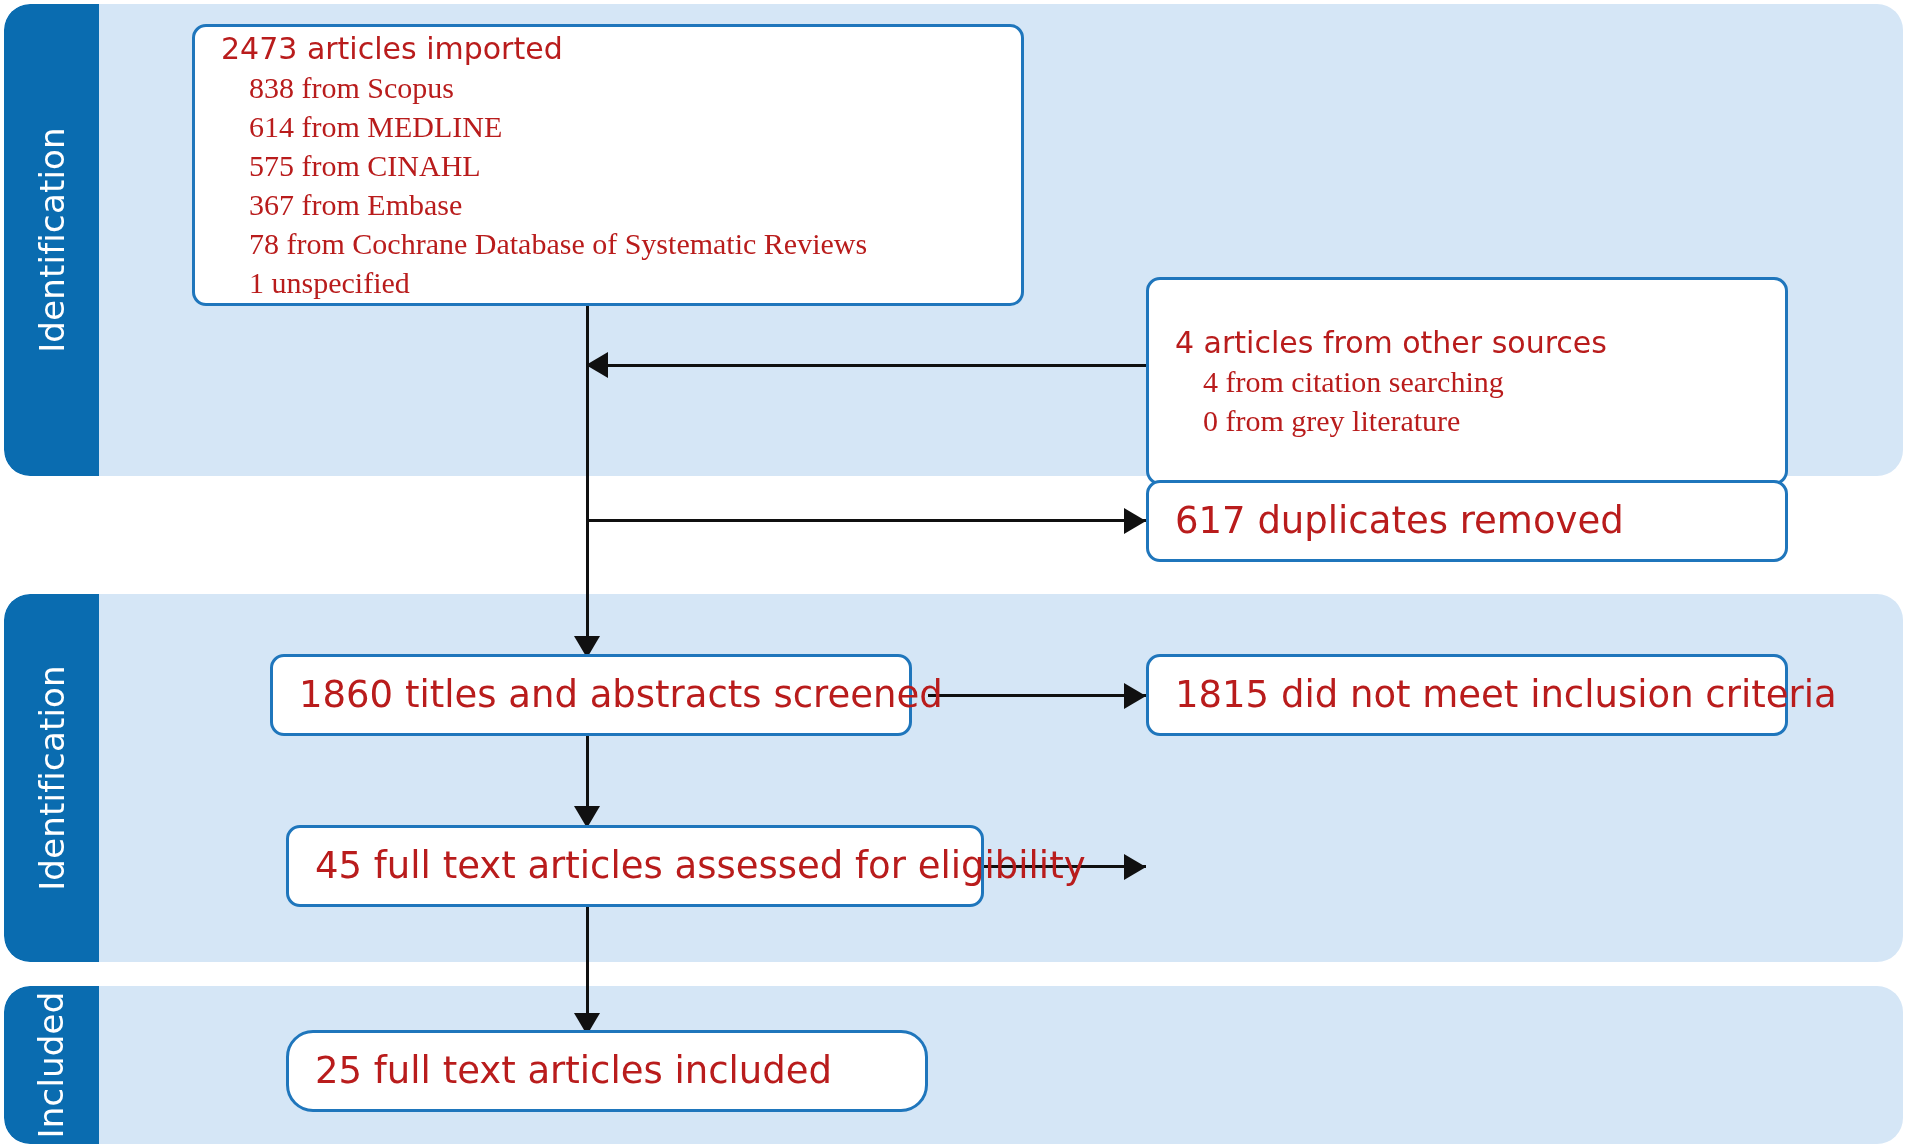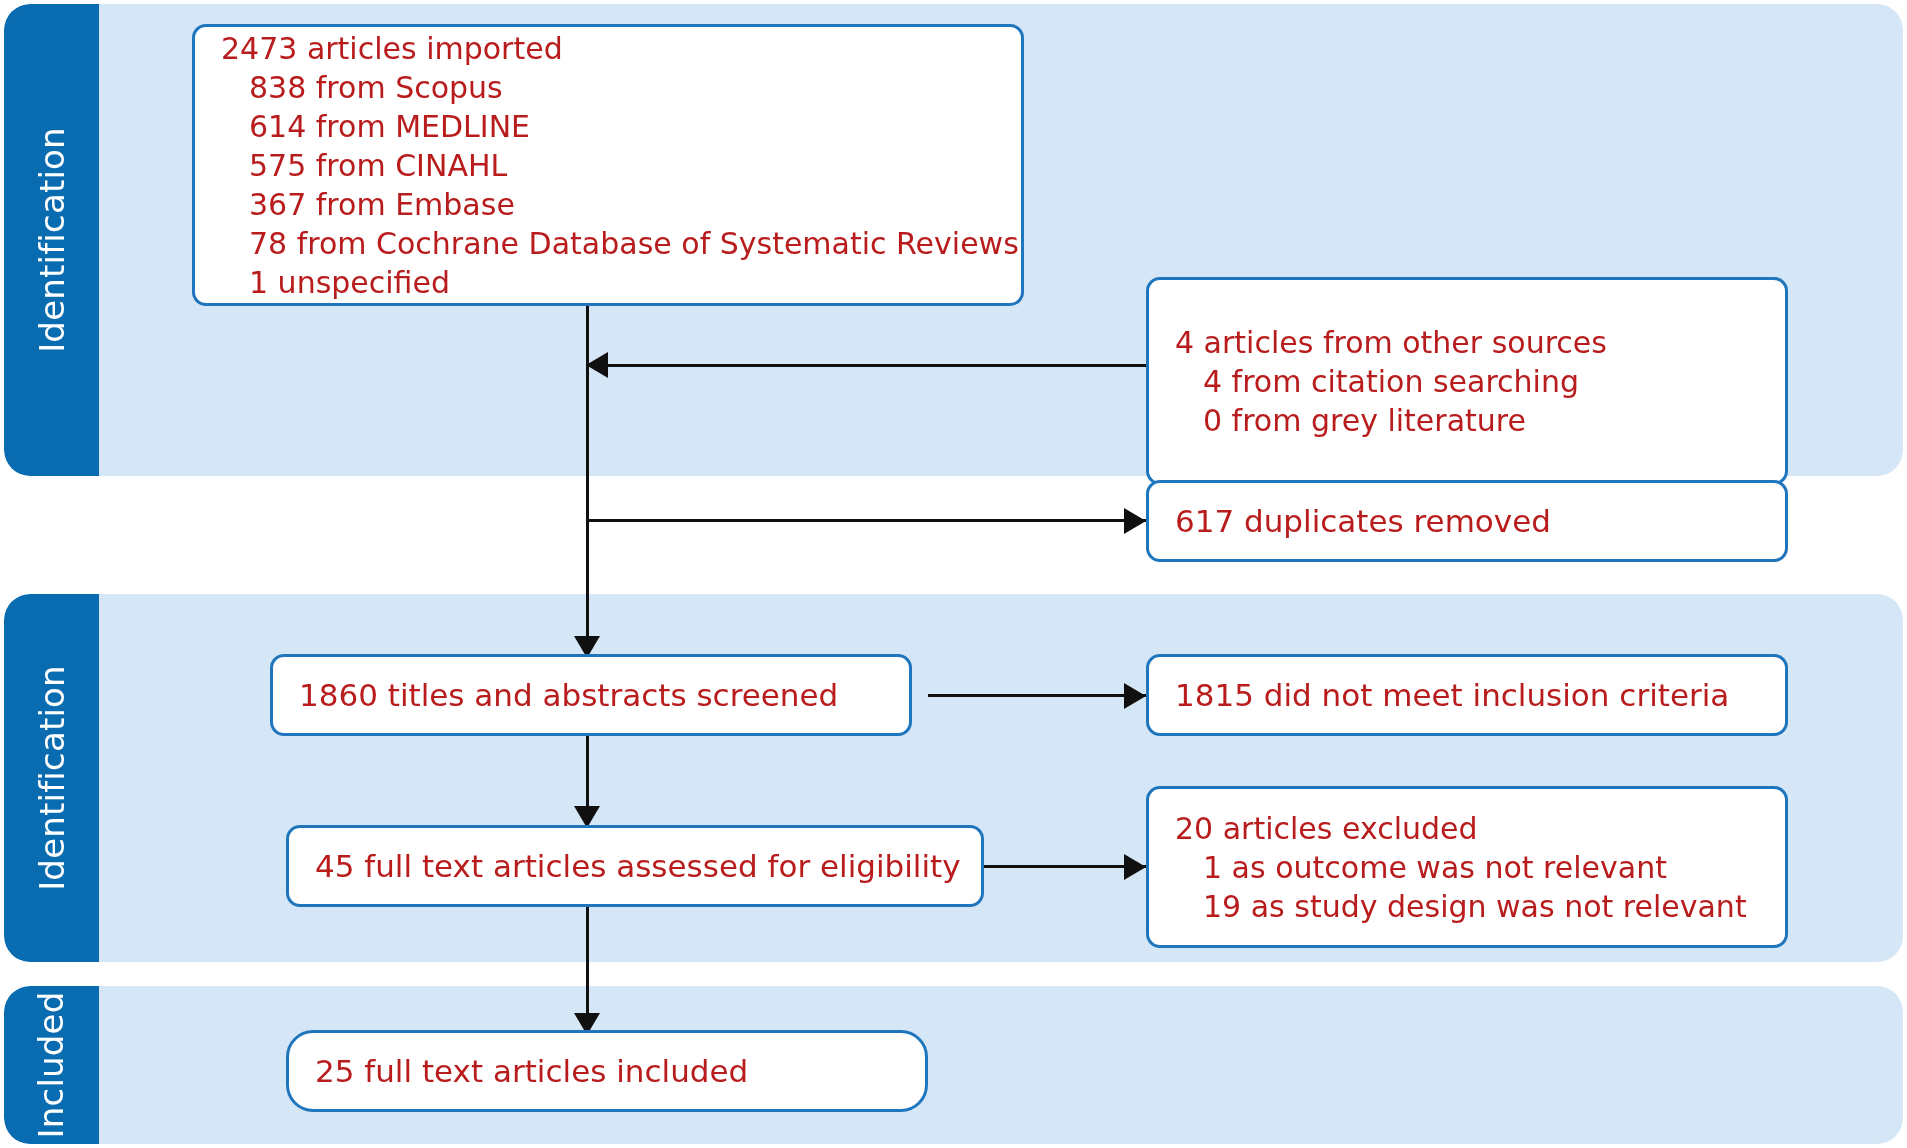--- a/index.html
+++ b/index.html
@@ -59,23 +59,24 @@
     padding: 10px 26px;
   }
   .fbox .line {
     color: #b91c1c;
     font-size: 30px;
     line-height: 1.30;
     white-space: nowrap;
   }
   .fbox .line.indent {
     padding-left: 28px;
+    font-family: Liberation Serif, serif;
   }
   .fbox.single .line {
-    font-size: 31px;
+    font-size: 37px;
   }
 
   
   .conn {
     position: absolute;
     background: #101010;
   }
   .vline { width: 3px; }
   .hline { height: 3px; }
 
@@ -169,23 +170,18 @@
   </div>
 
   <div class="fbox single" style="left:1146px; top:654px; width:642px; height:82px;">
     <div class="line">1815 did not meet inclusion criteria</div>
   </div>
 
   <div class="fbox single" style="left:286px; top:825px; width:698px; height:82px;">
     <div class="line">45 full text articles assessed for eligibility</div>
   </div>
 
-  <div class="fbox" style="left:1146px; top:786px; width:642px; height:162px;">
-    <div class="line">20 articles excluded</div>
-    <div class="line indent">1 as outcome was not relevant</div>
-    <div class="line indent">19 as study design was not relevant</div>
-  </div>
 
   <div class="fbox single" style="left:286px; top:1030px; width:642px; height:82px;border-radius:27px;">
     <div class="line">25 full text articles included</div>
   </div>
 
 </div>
 
 </body></html>

